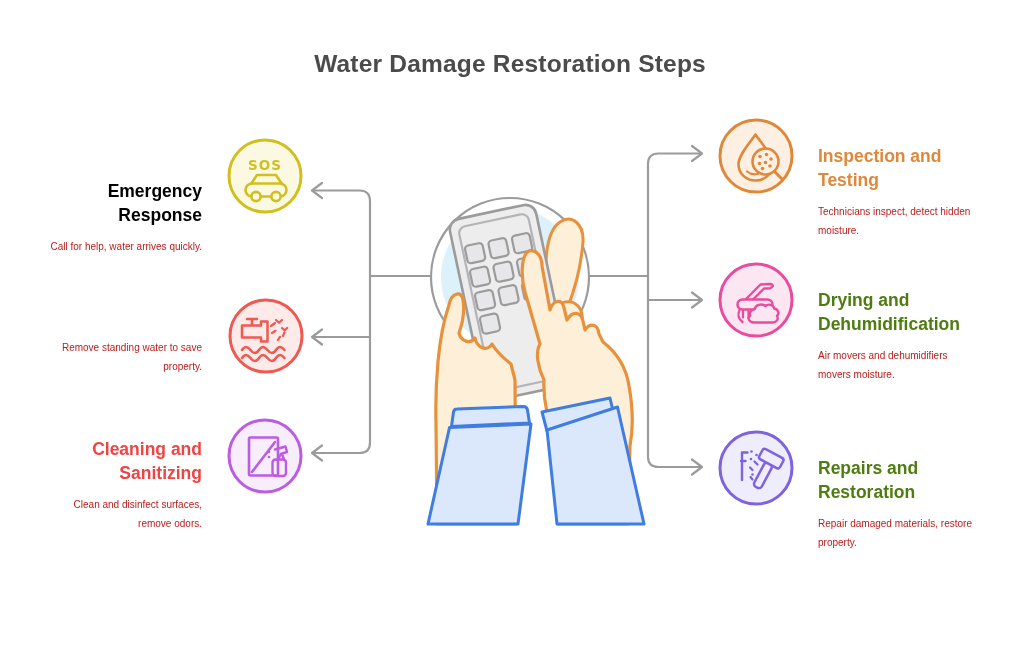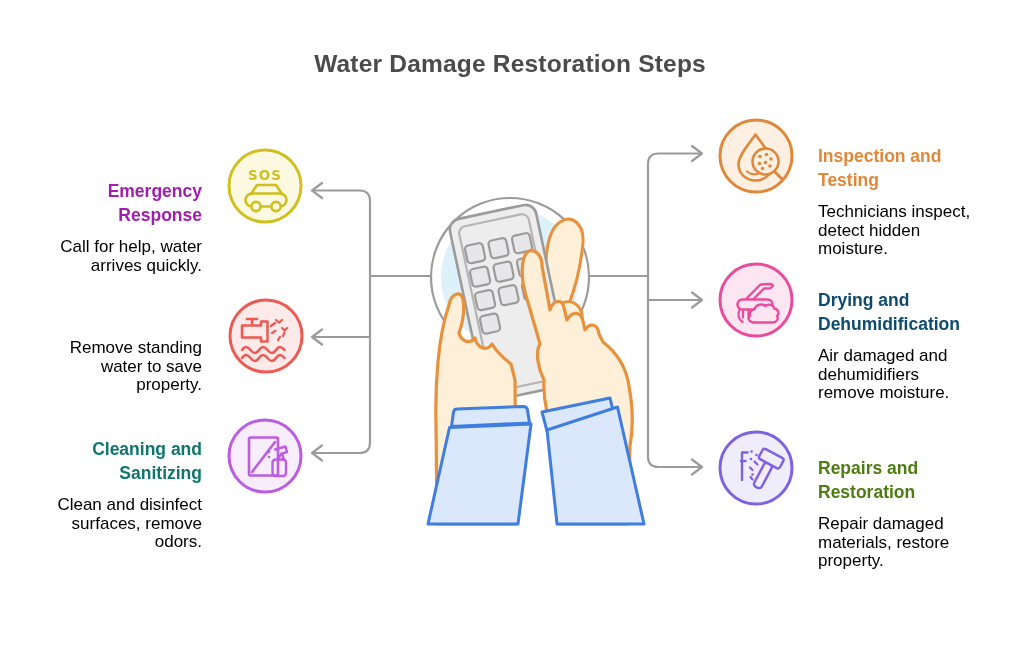--- a/index.html
+++ b/index.html
@@ -7,21 +7,21 @@
          font-family:"Liberation Sans","DejaVu Sans",sans-serif;}
   .main-title{position:absolute;top:50px;left:0;width:1020px;text-align:center;
               font-size:24.5px;font-weight:bold;color:#4b4b4b;letter-spacing:.2px;}
   .backdrop{position:absolute;left:0;top:0;}
   .icon{position:absolute;width:80px;height:80px;}
   .icon svg{display:block;}
   .step{position:absolute;display:flex;flex-direction:column;}
   .step.left{align-items:flex-end;text-align:right;}
   .step.right{align-items:flex-start;text-align:left;}
   .step-title{font-size:17.5px;font-weight:bold;line-height:23.5px;width:max-content;max-width:168px;}
-  .step-desc{font-size:17px;line-height:18.6px;color:#000000;margin-top:11px;width:max-content;}
+  .step-desc{font-size:10px;line-height:18.6px;color:#b91c1c;margin-top:11px;width:max-content;}
   .step.left .step-desc{max-width:158px;}
   .step.right .step-desc{max-width:160px;}
   .sos-text{font-family:"DejaVu Sans","Liberation Sans",sans-serif;font-size:13.5px;font-weight:bold;letter-spacing:1px;}
 </style>
 </head>
 <body>
 
 <div class="stage">
 
   <div class="main-title">Water Damage Restoration Steps</div>
@@ -87,21 +87,21 @@
 
       <g fill="#dbe8fb" stroke="#3f7de0" stroke-width="3" stroke-linejoin="round" stroke-linecap="round">
         <path d="M457,409 L523,406.5 Q527,406.5 527.5,410 L529.5,423 L451.5,426.5 L453.5,412 Q454,409 457,409 Z"></path>
         <path d="M449.5,427.5 L531,424 L518,524 L428,524 Z"></path>
         <path d="M542,412 L610,398 L614.5,417 L547,431 Z"></path>
         <path d="M547,430 L617.5,407 L644,524 L557,524 Z"></path>
       </g>
     </g>
   </svg>
 
-  <div class="icon" style="left:225px;top:146px">
+  <div class="icon" style="left:225px;top:136px">
     <svg viewBox="0 0 80 80" width="80" height="80" fill="none" stroke-linecap="round" stroke-linejoin="round" style="color: rgb(209, 191, 30);">
       <circle cx="40" cy="40" r="36" stroke="currentColor" stroke-width="3" style="fill: rgb(252, 249, 227);"></circle>
       <text class="sos-text" x="40" y="34" text-anchor="middle" fill="currentColor" stroke="none">SOS</text>
       <path d="M26,48 L32,39 H51 L57,48" stroke="currentColor" stroke-width="2.6"></path>
       <rect x="20.5" y="47.5" width="41" height="13" rx="6.5" stroke="currentColor" stroke-width="2.6"></rect>
       <circle cx="31" cy="60.5" r="4.6" fill="#fcf9e3" stroke="currentColor" stroke-width="2.6"></circle>
       <circle cx="51" cy="60.5" r="4.6" fill="#fcf9e3" stroke="currentColor" stroke-width="2.6"></circle>
     </svg>
   </div>
 
@@ -175,37 +175,37 @@
       </g>
       <path d="M38.5,33.5 l3,3 M34,39.5 l2.5,2.5 M34.5,49 l2,2.5" stroke-width="2.2"></path>
       <g transform="rotate(28 50 40)" stroke-width="2.5">
         <rect x="46.5" y="34.5" width="8.5" height="27" rx="3.5" style="fill: rgb(239, 237, 251);"></rect>
         <rect x="38.5" y="23.5" width="23.5" height="11.5" rx="2.5" style="fill: rgb(239, 237, 251);"></rect>
       </g>
     </svg>
   </div>
 
   <div class="step left" style="right:818px;top:180px">
-    <div class="step-title" style="color: #a21caf;">Emergency Response</div>
+    <div class="step-title" style="color: #000000;">Emergency Response</div>
     <div class="step-desc">Call for help, water arrives quickly.</div>
   </div>
   <div class="step left" style="right:818px;top:328px">
     <div class="step-desc">Remove standing water to save property.</div>
   </div>
   <div class="step left" style="right:818px;top:438px">
-    <div class="step-title" style="color: #0f766e;">Cleaning and Sanitizing</div>
+    <div class="step-title" style="color: #ef4444;">Cleaning and Sanitizing</div>
     <div class="step-desc">Clean and disinfect surfaces, remove odors.</div>
   </div>
 
   <div class="step right" style="left:818px;top:145px">
     <div class="step-title" style="color: rgb(224, 136, 58);">Inspection and Testing</div>
     <div class="step-desc">Technicians inspect, detect hidden moisture.</div>
   </div>
   <div class="step right" style="left:818px;top:289px">
-    <div class="step-title" style="color: #0c4a6e;">Drying and Dehumidification</div>
-    <div class="step-desc">Air damaged and dehumidifiers remove moisture.</div>
+    <div class="step-title" style="color: #4d7c0f;">Drying and Dehumidification</div>
+    <div class="step-desc">Air movers and dehumidifiers movers moisture.</div>
   </div>
   <div class="step right" style="left:818px;top:457px">
     <div class="step-title" style="color: #4d7c0f;">Repairs and Restoration</div>
     <div class="step-desc">Repair damaged materials, restore property.</div>
   </div>
 
 </div>
 
 </body></html>

